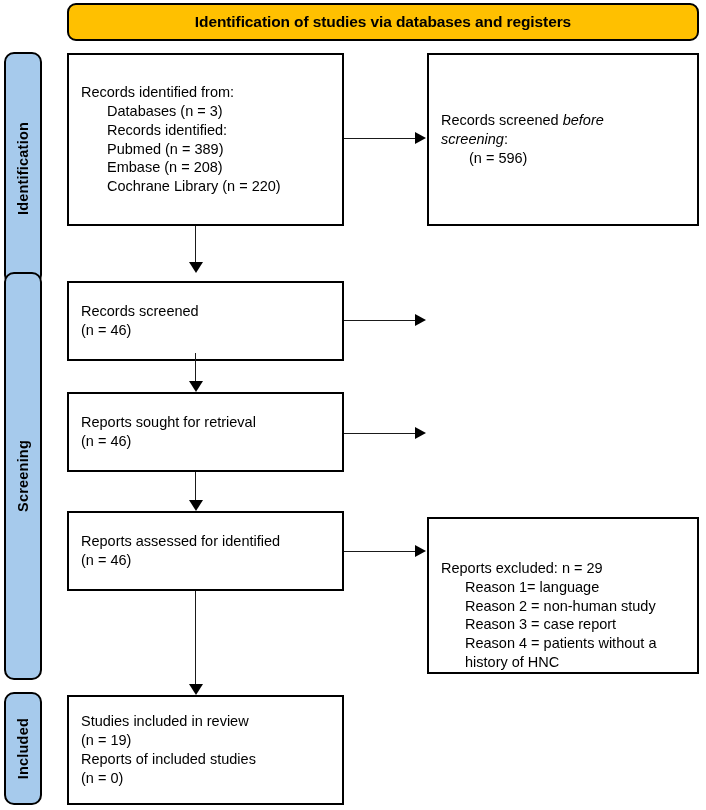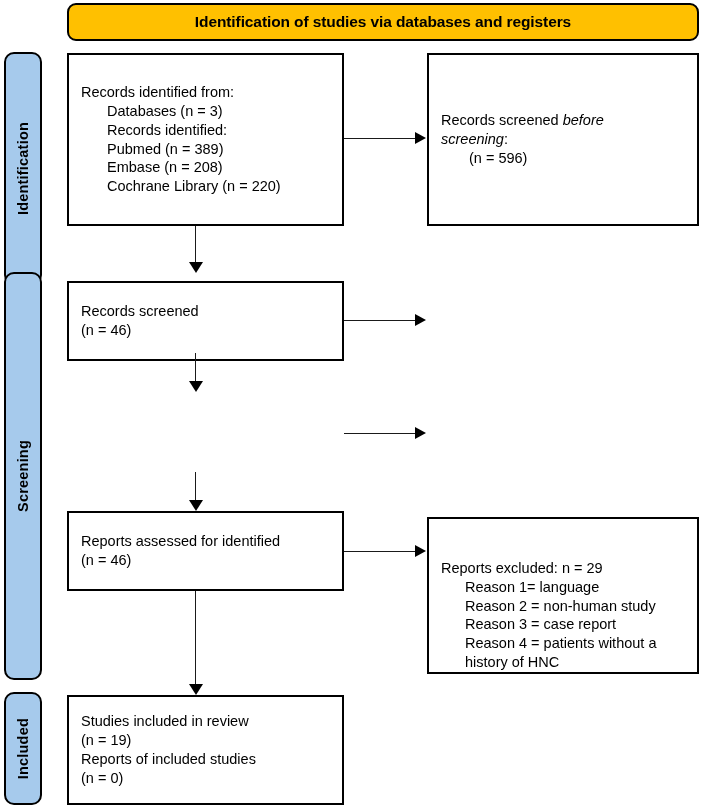--- a/index.html
+++ b/index.html
@@ -160,20 +160,24 @@
 <span>(n = 46)</span></div>
   </div>
 
   <div class="h-line" style="left:344px; top:320px; width:72px;"></div>
   <div class="arrow-right" style="left:415px; top:314px;"></div>
 
 
   <div class="v-line" style="left:195px; top:353px; height:32px;"></div>
   <div class="arrow-down" style="left:189px; top:381px;"></div>
 
+  <div class="box" style="left:67px; top:392px; width:277px; height:80px;">
+    <div class="box-text"><span>Reports sought for retrieval</span>
+<span>(n = 46)</span></div>
+  </div>
 
   <div class="h-line" style="left:344px; top:433px; width:72px;"></div>
   <div class="arrow-right" style="left:415px; top:427px;"></div>
 
 
   <div class="v-line" style="left:195px; top:472px; height:32px;"></div>
   <div class="arrow-down" style="left:189px; top:500px;"></div>
 
   <div class="box" style="left:67px; top:511px; width:277px; height:80px;">
     <div class="box-text"><span>Reports assessed for identified</span>

